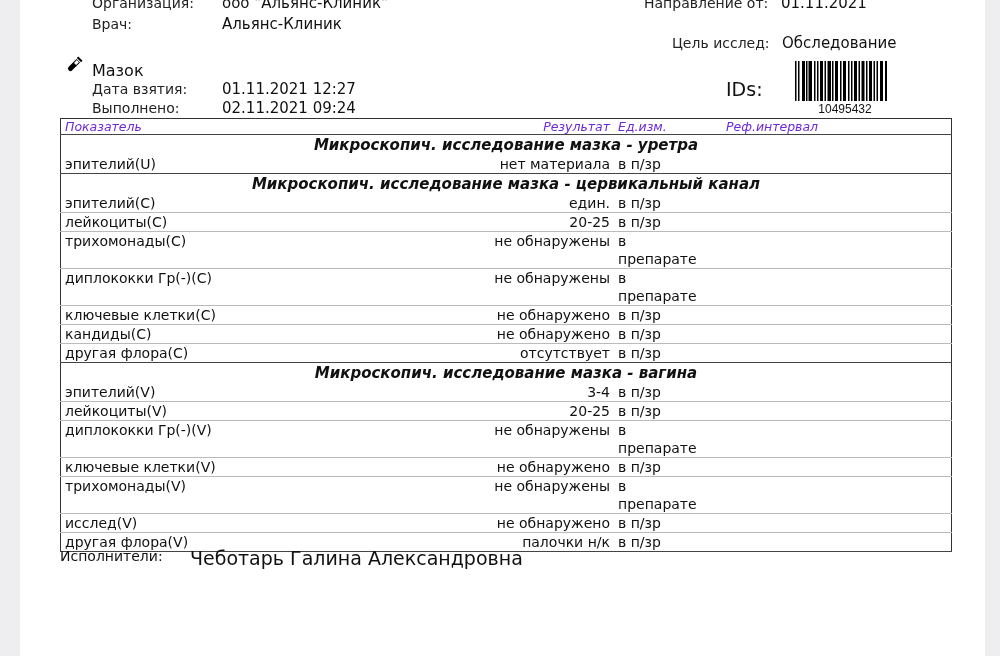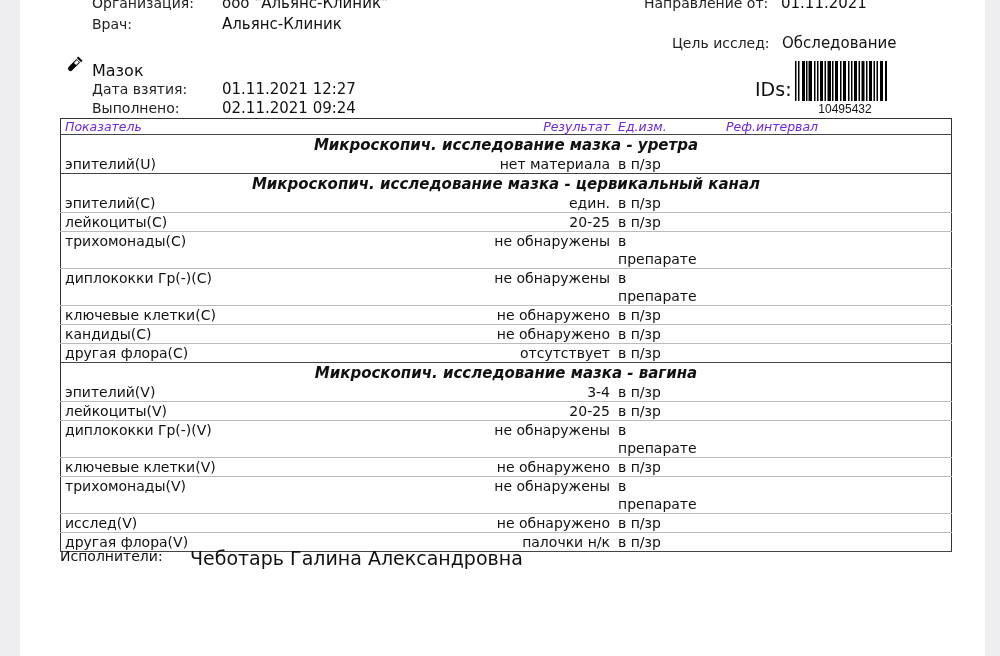--- a/index.html
+++ b/index.html
@@ -49,21 +49,21 @@
 <span class="abs val" style="left:222px; top:-6px;">ооо "Альянс-Клиник"</span>
 <span class="abs lbl" style="left:92px; top:16px;">Врач:</span>
 <span class="abs val" style="left:222px; top:15px;">Альянс-Клиник</span>
 
 <span class="abs lbl" style="left:644px; top:-5px;">Направление от:</span>
 <span class="abs val" style="left:781px; top:-6px;">01.11.2021</span>
 
 <span class="abs lbl" style="left:672px; top:35px;">Цель исслед:</span>
 <span class="abs val" style="left:782px; top:34px;">Обследование</span>
 
-<span class="abs" style="left:755px; top:78px; font-size:19px;">IDs:</span>
+<span class="abs" style="left:726px; top:78px; font-size:19px;">IDs:</span>
 
 <svg class="barcode" viewBox="0 0 93 40">
   <g fill="#000">
     <rect x="0" y="0" width="1.5" height="40"></rect>
       <rect x="3" y="0" width="1.5" height="40"></rect>
     <rect x="7" y="0" width="3" height="40"></rect>
       <rect x="11" y="0" width="1.5" height="40"></rect>
     <rect x="13.5" y="0" width="3.5" height="40"></rect>
       <rect x="19" y="0" width="1.5" height="40"></rect>
     <rect x="22" y="0" width="1.5" height="40"></rect>

